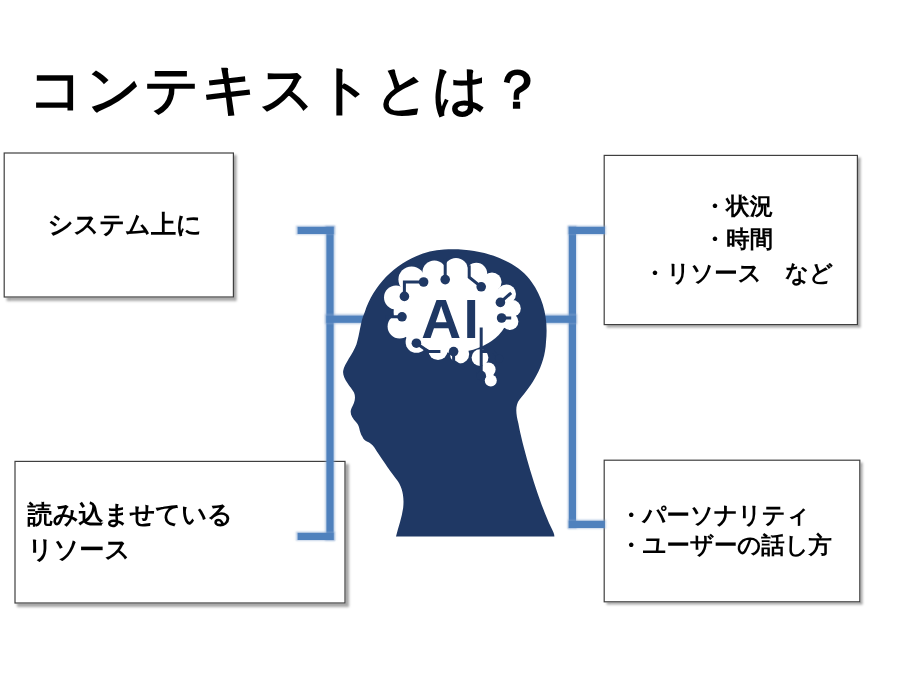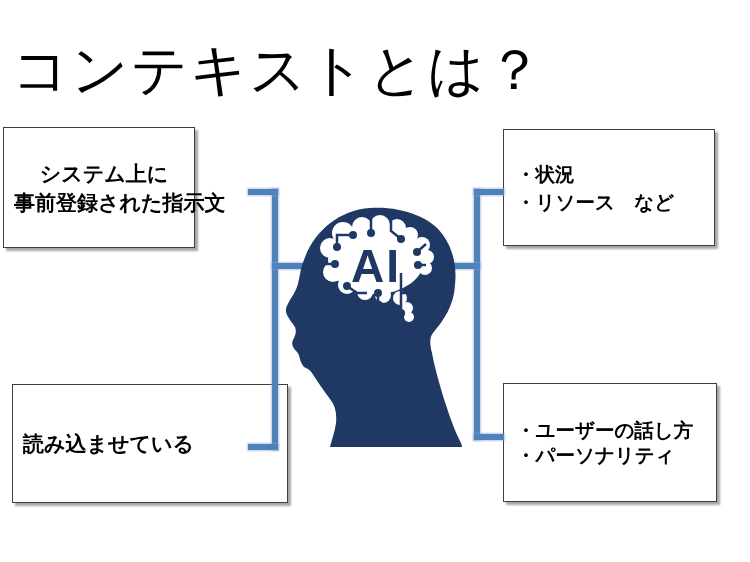--- a/index.html
+++ b/index.html
@@ -1,67 +1,68 @@
 <!DOCTYPE html>
 <html><head>
 <meta charset="utf-8">
 <style>
   html,body{margin:0;padding:0;background:#fff;}
   .slide{
     position:relative;width:750px;height:562px;background:#ffffff;overflow:hidden;
     font-family:"Liberation Sans","DejaVu Sans",sans-serif;color:#000;
   }
   .title{
-    position:absolute;left:12px;top:36px;margin:0;
-    font-size:56px;font-weight:normal;letter-spacing:2px;color:#000;line-height:1.2;
+    position:absolute;left:12px;top:36px;margin:12px;
+    font-size:45px;font-weight:bold;letter-spacing:2px;color:#000;line-height:1.2;
     white-space:nowrap;
   }
   .box{
     position:absolute;background:#ffffff;border:1.5px solid #3f3f3f;
     box-shadow:2.5px 2.5px 2px rgba(0,0,0,0.35);
     display:flex;flex-direction:column;justify-content:center;box-sizing:border-box;
   }
   .box-tl{left:3px;top:127px;width:192px;height:121px;padding-left:10px;text-align:center;}
   .box-bl{left:12px;top:384px;width:276px;height:119px;padding-left:10px;}
-  .box-tr{left:503px;top:129px;width:212px;height:117px;padding-left:12px;}
+  .box-tr{left:503px;top:129px;width:212px;height:142px;padding-left:12px;text-align:center;}
   .box-br{left:503px;top:383px;width:214px;height:119px;padding-left:12px;}
   .box-line{font-size:21px;font-weight:bold;line-height:29px;white-space:nowrap;}
   .bullet-line{font-size:19.5px;font-weight:bold;white-space:nowrap;}
   .box-tr .bullet-line{line-height:28px;}
   .box-br .bullet-line{line-height:24.5px;}
   .conn{
     position:absolute;background:#4f81bd;
     box-shadow:0 0 1.5px 1px rgba(130,162,205,0.55);
   }
   .head-svg{position:absolute;left:283px;top:203px;width:190px;height:250px;}
 </style>
 </head>
 <body>
 
 <div class="slide">
 
   <h1 class="title">コンテキストとは？</h1>
 
   <div class="box box-tl">
     <div class="box-line">システム上に</div>
-    <div class="box-line">事前登録された指示文</div>
   </div>
 
   <div class="box box-bl">
     <div class="box-line">読み込ませている</div>
+    <div class="box-line">リソース</div>
   </div>
 
   <div class="box box-tr">
     <div class="bullet-line">・状況</div>
+    <div class="bullet-line">・時間</div>
     <div class="bullet-line">・リソース　など</div>
   </div>
 
   <div class="box box-br">
+    <div class="bullet-line">・パーソナリティ</div>
     <div class="bullet-line">・ユーザーの話し方</div>
-    <div class="bullet-line">・パーソナリティ</div>
   </div>
 
   <div class="conn" style="left:272px;top:189px;width:6px;height:261px;"></div>
   <div class="conn" style="left:248px;top:189px;width:30px;height:6px;"></div>
   <div class="conn" style="left:272px;top:263px;width:32px;height:6px;"></div>
   <div class="conn" style="left:248px;top:444px;width:30px;height:6px;"></div>
 
   <div class="conn" style="left:474px;top:189px;width:6px;height:251px;"></div>
   <div class="conn" style="left:474px;top:189px;width:30px;height:6px;"></div>
   <div class="conn" style="left:448px;top:263px;width:32px;height:6px;"></div>

